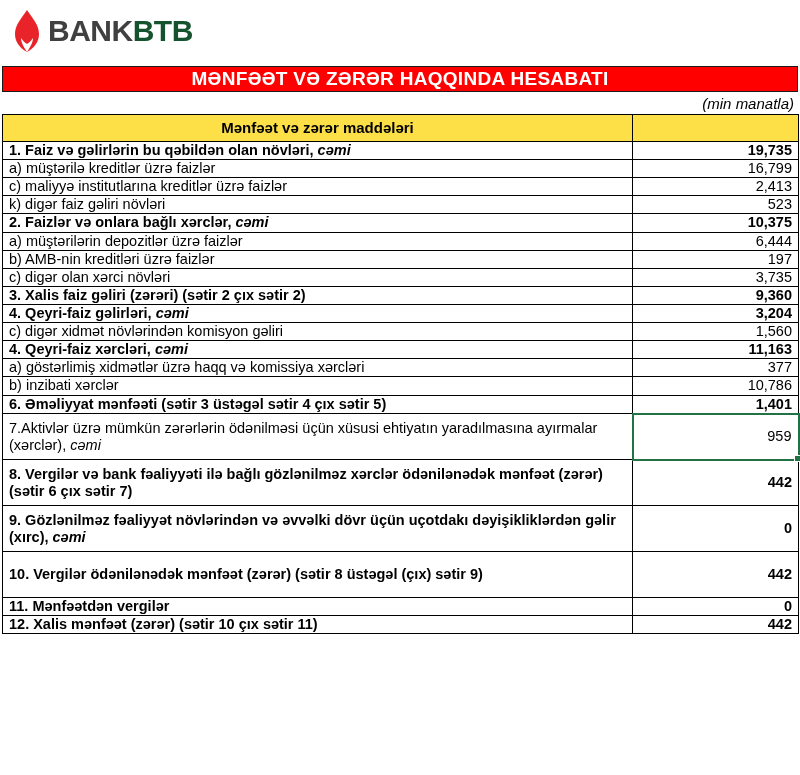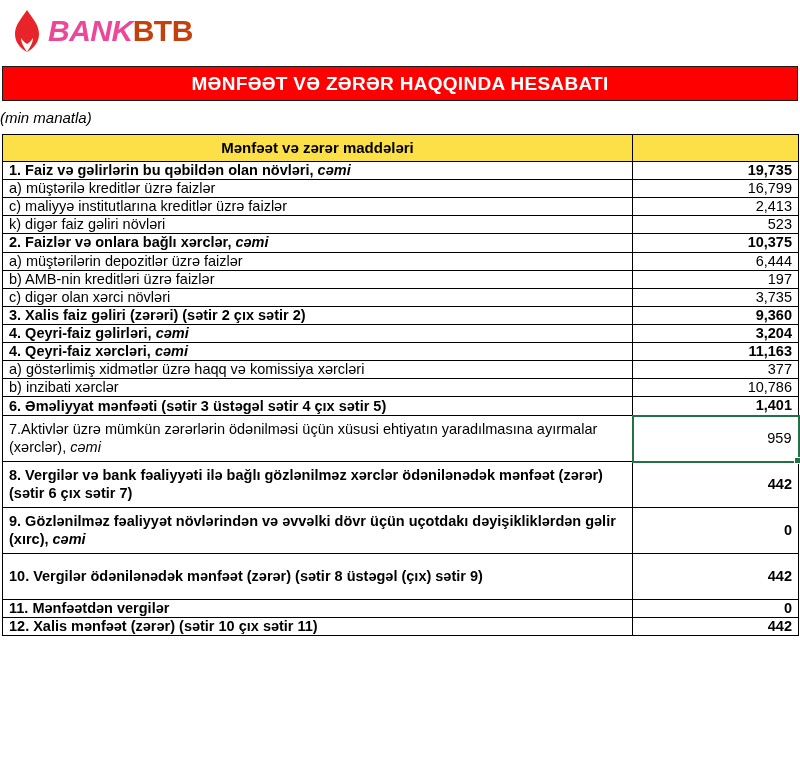--- a/index.html
+++ b/index.html
@@ -30,48 +30,48 @@
     display: block;
   }
   .logo-text {
     font-size: 30px;
     font-weight: bold;
     letter-spacing: -0.5px;
     margin-left: 6px;
     line-height: 1;
     white-space: nowrap;
   }
-  .logo-bank { color: #ec4899; font-style: italic; }
-  .logo-btb  { color: #c2410c; }
+  .logo-bank { color: #404040; }
+  .logo-btb  { color: #14532d; }
 
   
   .title-banner {
     margin: 4px 2px 0 2px;
-    height: 35px;
+    height: 26px;
     background: #fe0000;
     border: 1px solid #1a1a1a;
     box-sizing: border-box;
     display: flex;
     align-items: center;
     justify-content: center;
   }
   .title-banner .title-text {
     color: #ffffff;
     font-weight: bold;
     font-size: 19px;
     letter-spacing: 0.3px;
     white-space: nowrap;
   }
 
   
   .units-row {
-    height: 33px;
+    height: 22px;
     display: flex;
     align-items: center;
-    justify-content: flex-start;
+    justify-content: flex-end;
     padding-right: 6px;
     box-sizing: border-box;
   }
   .units-row .units-text {
     font-style: italic;
     font-size: 15px;
     color: #000000;
   }
 
   
@@ -185,20 +185,24 @@
       </tr>
       <tr class="row">
         <td class="col-label bold"><span>3. Xalis faiz gəliri (zərəri) (sətir 2 çıx sətir 2)</span></td>
         <td class="col-value bold"><span>9,360</span></td>
       </tr>
       <tr class="row">
         <td class="col-label bold"><span>4. Qeyri-faiz gəlirləri, </span><span class="ital">cəmi</span></td>
         <td class="col-value bold"><span>3,204</span></td>
       </tr>
       <tr class="row">
+        <td class="col-label normal"><span>c) digər xidmət növlərindən komisyon gəliri</span></td>
+        <td class="col-value normal"><span>1,560</span></td>
+      </tr>
+      <tr class="row">
         <td class="col-label bold"><span>4. Qeyri-faiz xərcləri, </span><span class="ital">cəmi</span></td>
         <td class="col-value bold"><span>11,163</span></td>
       </tr>
       <tr class="row">
         <td class="col-label normal"><span>a) göstərlimiş xidmətlər üzrə haqq və komissiya xərcləri</span></td>
         <td class="col-value normal"><span>377</span></td>
       </tr>
       <tr class="row">
         <td class="col-label normal"><span>b) inzibati xərclər</span></td>
         <td class="col-value normal"><span>10,786</span></td>

